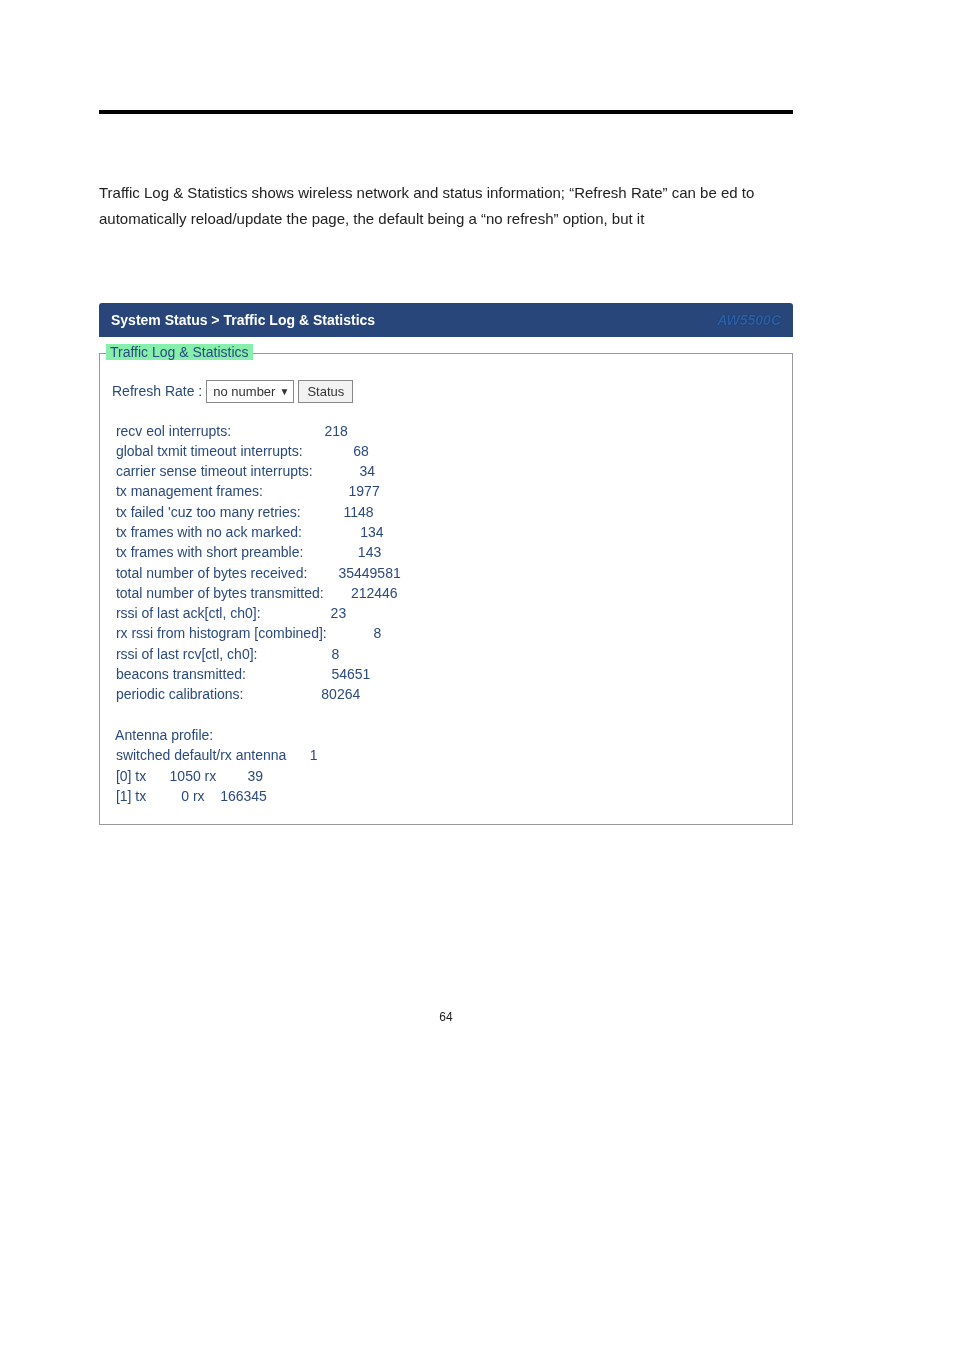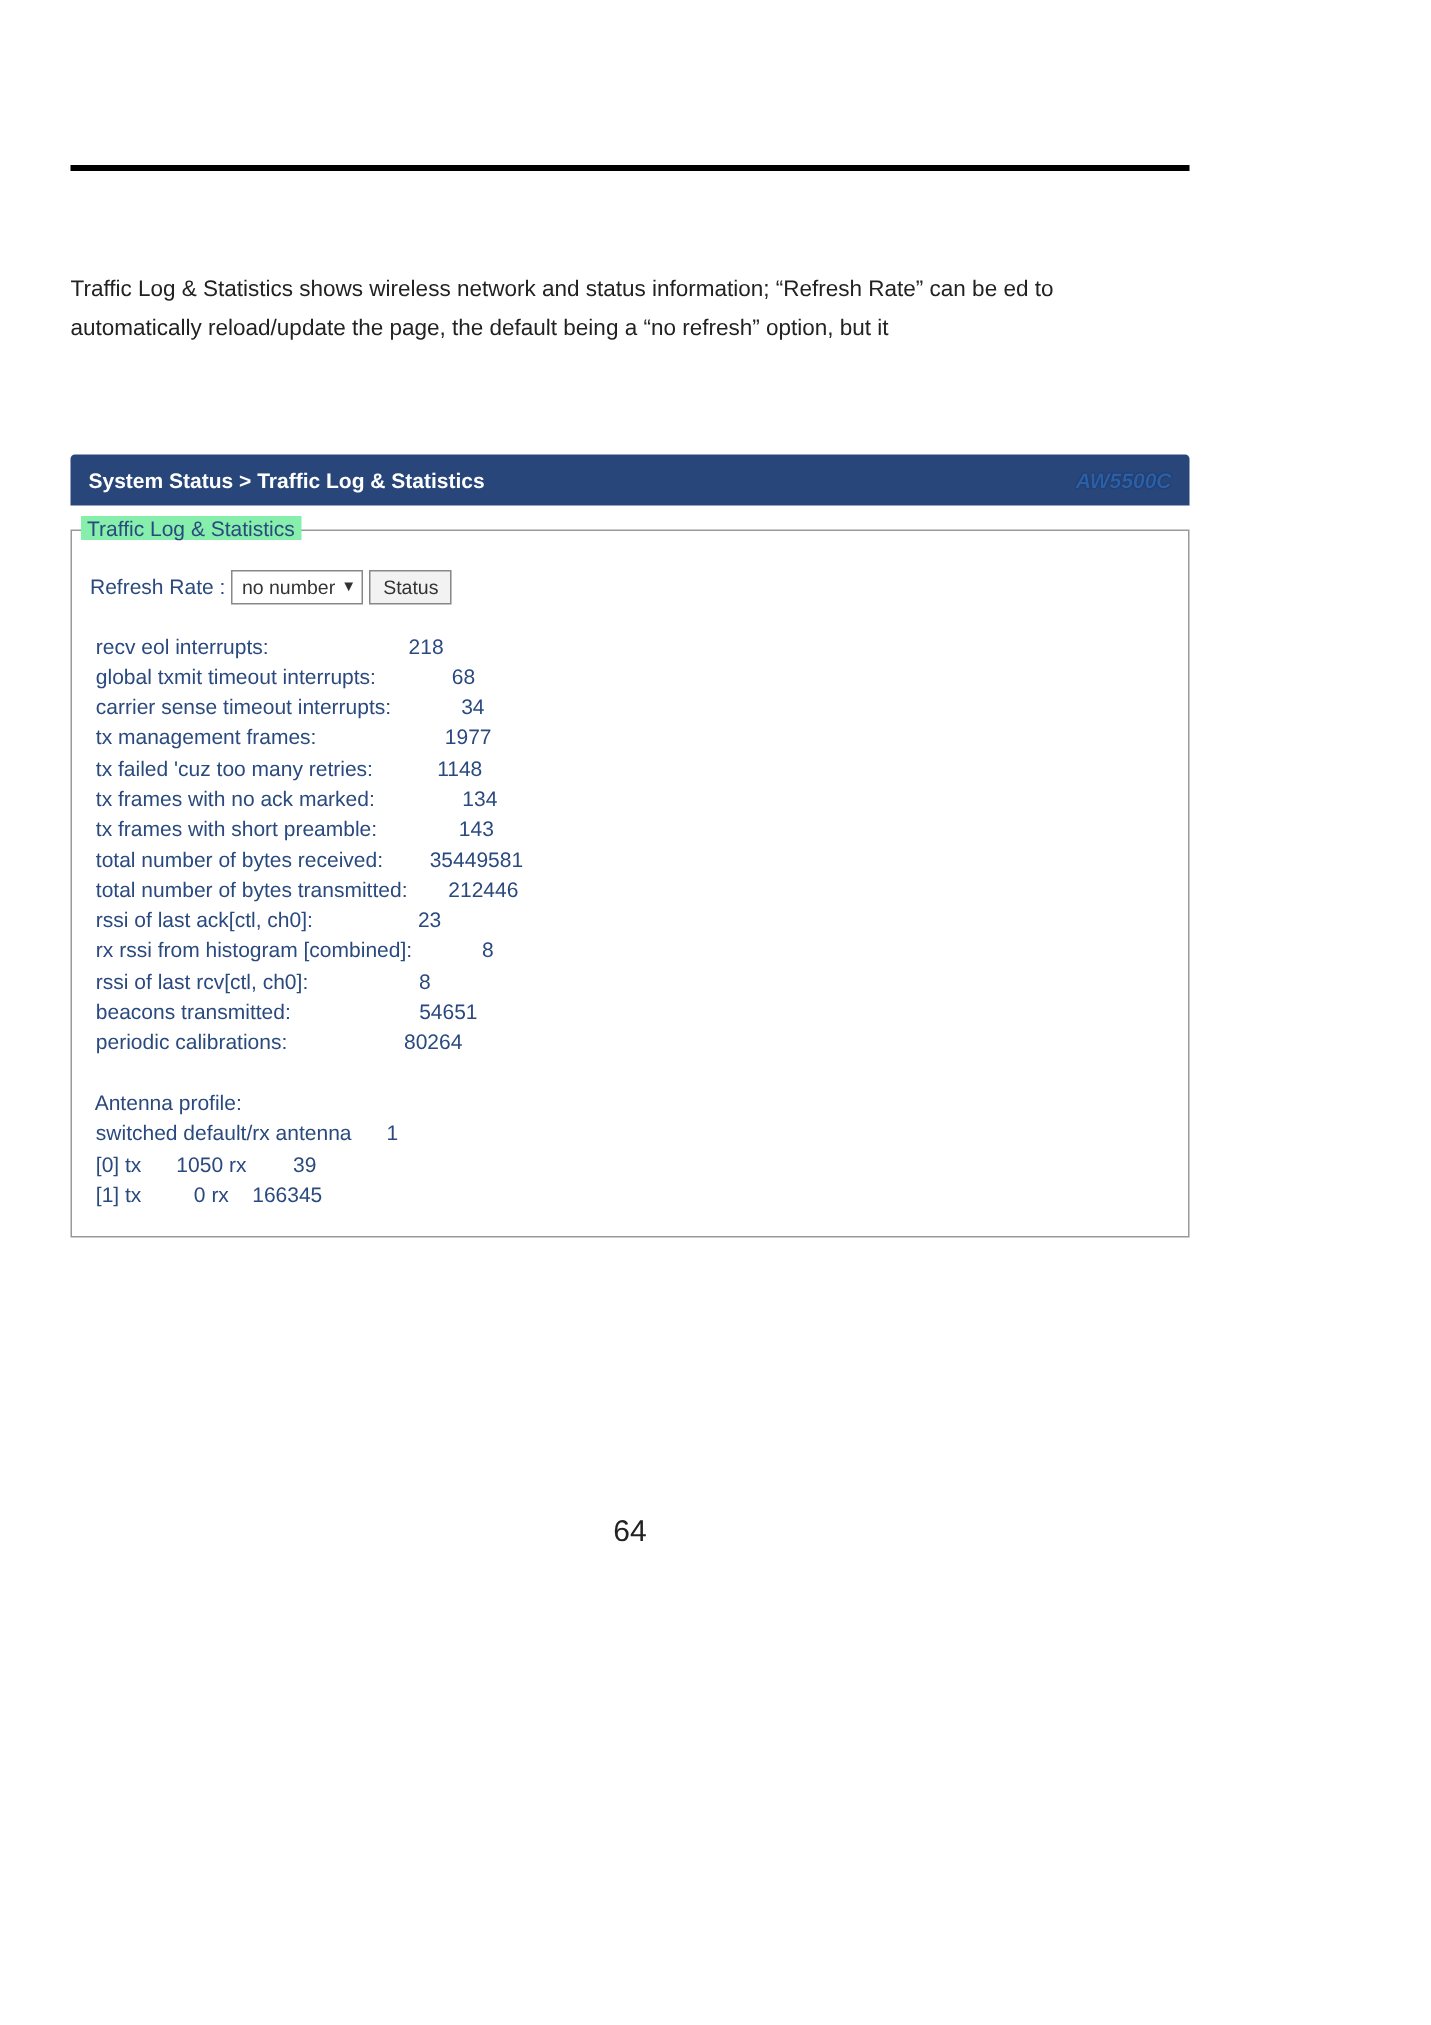--- a/index.html
+++ b/index.html
@@ -3,21 +3,21 @@
 <meta charset="utf-8">
 <style>
   body {
     margin: 0;
     padding: 0;
     background: #ffffff;
     font-family: Arial, Helvetica, sans-serif;
     width: 954px;
   }
   .page {
-    padding: 110px 105px 60px 47px;
+    padding: 110px 105px 60px 99px;
     box-sizing: border-box;
     width: 898px;
   }
   .divider {
     border: none;
     border-top: 4px solid #000;
     margin: 0 0 66px 0;
   }
   .body-text {
     font-size: 15px;
@@ -95,21 +95,21 @@
   }
   .mono-block {
     font-family: Liberation Sans, sans-serif;
     font-size: 14px;
     color: #2a4a7f;
     white-space: pre;
     line-height: 1.45;
   }
   .page-num {
     text-align: center;
-    font-size: 20px;
+    font-size: 12px;
     color: #222;
     margin-top: 185px;
   }
 </style>
 </head>
 <body>
 
 <div class="page">
   <hr class="divider">
 

